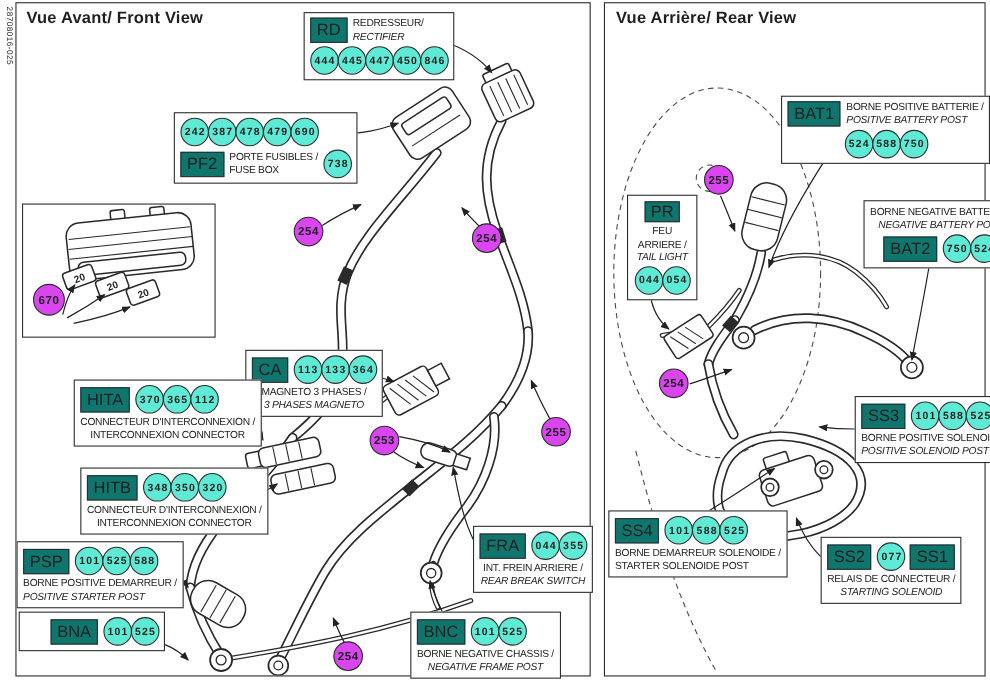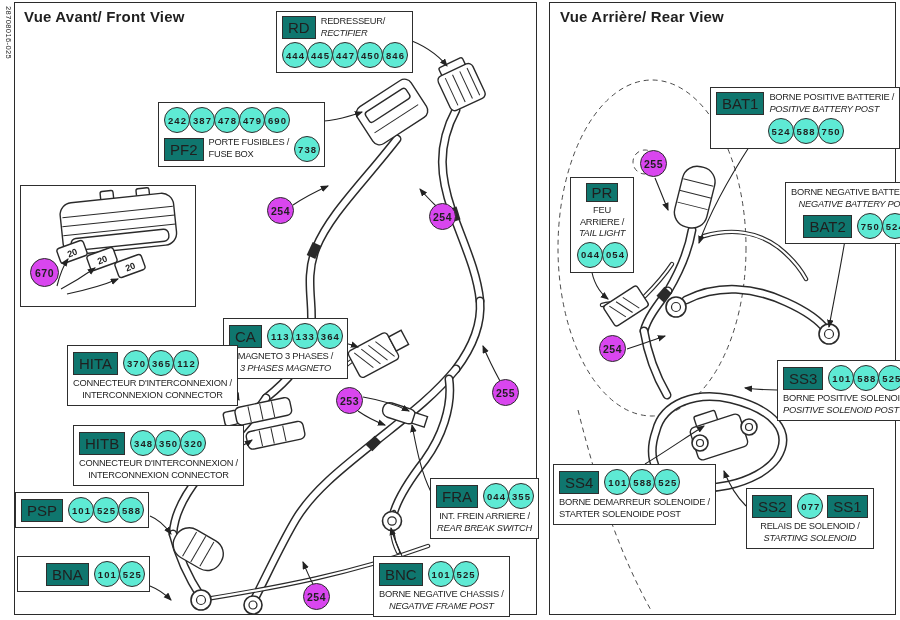--- a/index.html
+++ b/index.html
@@ -346,20 +346,24 @@
 
   <div class="cbox" style="left:15px;top:492px;">
     <div class="rowc">
       <span class="code">PSP</span>
       <span class="pcs">
         <span class="pc">101</span>
         <span class="pc">525</span>
         <span class="pc">588</span>
       </span>
     </div>
+    <div class="desc" style="text-align:left;">
+      <div>BORNE POSITIVE DEMARREUR /</div>
+      <div class="it">POSITIVE STARTER POST</div>
+    </div>
   </div>
 
   <div class="cbox" style="left:17px;top:556px;padding-left:28px;">
     <div class="rowc">
       <span class="code">BNA</span>
       <span class="pcs">
         <span class="pc">101</span>
         <span class="pc">525</span>
       </span>
     </div>
@@ -472,21 +476,21 @@
     </div>
   </div>
 
   <div class="cbox" style="left:746px;top:488px;">
     <div class="rowc">
       <span class="code">SS2</span>
       <span class="pc">077</span>
       <span class="code">SS1</span>
     </div>
     <div class="desc">
-      <div>RELAIS DE SOLENOID /</div>
+      <div>RELAIS DE CONNECTEUR /</div>
       <div class="it">STARTING SOLENOID</div>
     </div>
   </div>
 
   <div class="ccirc" style="left:640px;top:150px;">255</div>
   <div class="ccirc" style="left:599px;top:335px;">254</div>
 
 </div>
 
 </body></html>

